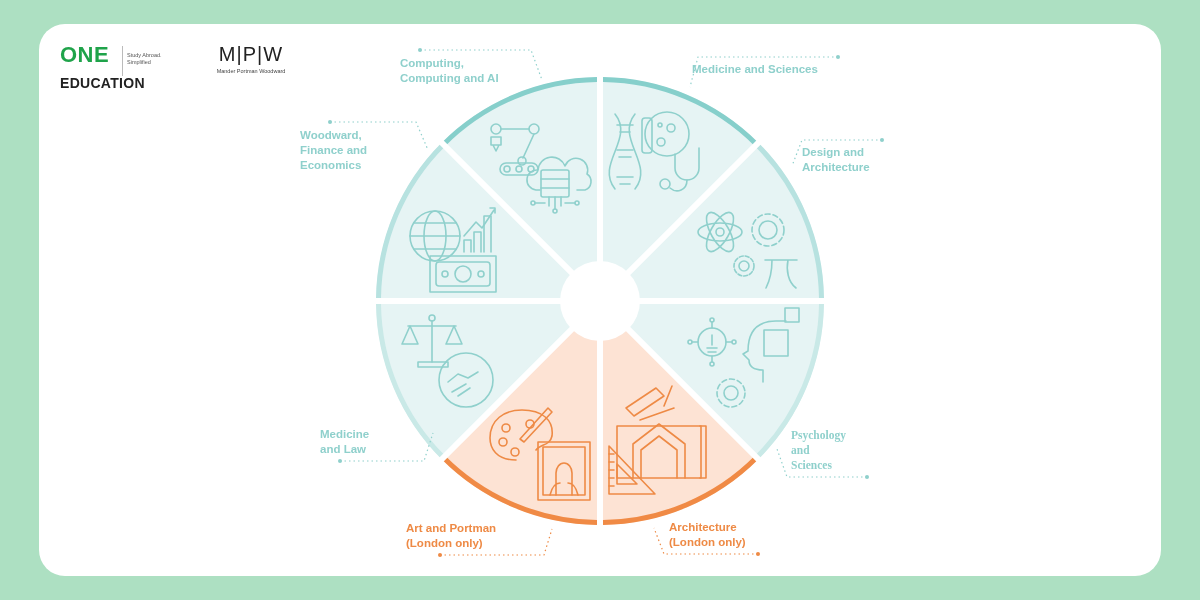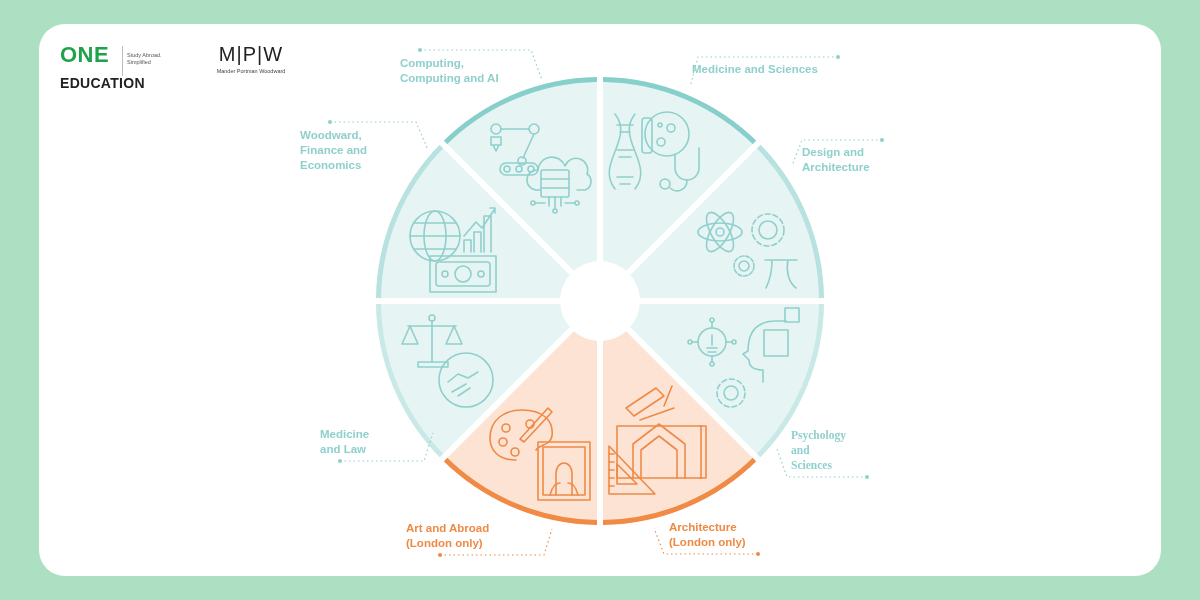--- a/index.html
+++ b/index.html
@@ -233,21 +233,21 @@
 <div class="lbl" style="left:791px;top:428px;width:100px;font-family:Liberation Serif, serif;">
   <div>Psychology</div>
   <div>and</div>
   <div>Sciences</div>
 </div>
 <div class="lbl orange" style="left:669px;top:520px;width:120px;">
   <div>Architecture</div>
   <div>(London only)</div>
 </div>
 <div class="lbl orange r" style="left:406px;top:521px;width:130px;">
-  <div>Art and Abroad</div>
+  <div>Art and Portman</div>
   <div>(London only)</div>
 </div>
 <div class="lbl r" style="left:320px;top:427px;width:83px;">
   <div>Medicine</div>
   <div>and Law</div>
 </div>
 <div class="lbl r" style="left:300px;top:128px;width:110px;">
   <div>Woodward,</div>
   <div>Finance and</div>
   <div>Economics</div>

